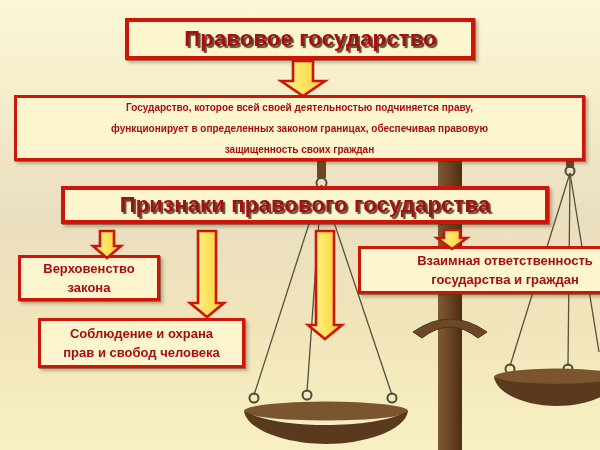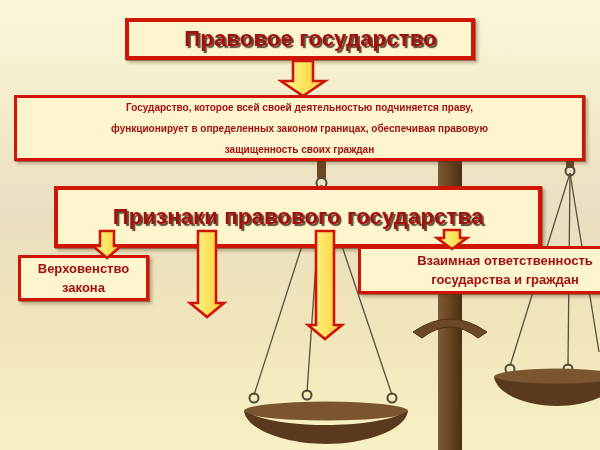--- a/index.html
+++ b/index.html
@@ -32,24 +32,24 @@
     white-space:pre-line;
     z-index:2;
   }
   .heading{
     border-width:4px;
     font-size:22px;
     letter-spacing:.2px;
     text-shadow:2px 2px 1px rgba(70,45,25,.85);
   }
   .title-box{left:125px;top:18px;width:350px;height:42px;padding-left:21px;}
-  .subtitle-box{left:54px;top:186px;width:488px;height:62px;}
+  .subtitle-box{left:61px;top:186px;width:488px;height:38px;}
   .def-box{left:14px;top:95px;width:571px;height:66px;font-size:10px;line-height:21px;}
   .feature{font-size:13px;line-height:19px;}
-  .feature-0{left:18px;top:255px;width:131px;height:46px;}
+  .feature-0{left:18px;top:255px;width:142px;height:46px;}
   .feature-1{left:38px;top:318px;width:207px;height:50px;}
   .feature-2{left:287px;top:338px;width:198px;height:47px;}
   .feature-3{left:358px;top:246px;width:273px;height:48px;padding-left:21px;}
 
   .arrow{stroke:var(--border-red,#ce1507);stroke-width:2.6;stroke-linejoin:miter;}
   .string{stroke:#56503c;stroke-width:1.3;fill:none;}
   .ring{stroke:#514b38;stroke-width:2;fill:none;}
   .pan-rim{fill:#7b5530;}
   .pan-bowl{fill:#5a3a1c;}
   .pendant{fill:#6b4724;}
@@ -108,20 +108,24 @@
   </div>
 
   <div class="box heading subtitle-box">
     <span>Признаки правового государства</span>
   </div>
 
   <div class="box feature feature-0">
     <span>Верховенство
 закона</span>
   </div>
+  <div class="box feature feature-1">
+    <span>Соблюдение и охрана
+прав и свобод человека</span>
+  </div>
   <div class="box feature feature-3">
     <span>Взаимная ответственность
 государства и граждан</span>
   </div>
 
   <svg class="layer arrow-layer" viewBox="0 0 600 450">
     <defs>
       <linearGradient id="agrad" x1="0" y1="0" x2="1" y2="0">
         <stop offset="0" stop-color="#fff4ad"></stop>
         <stop offset="0.45" stop-color="#ffe763"></stop>

